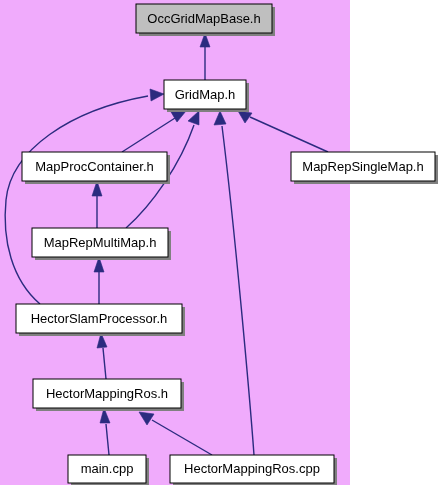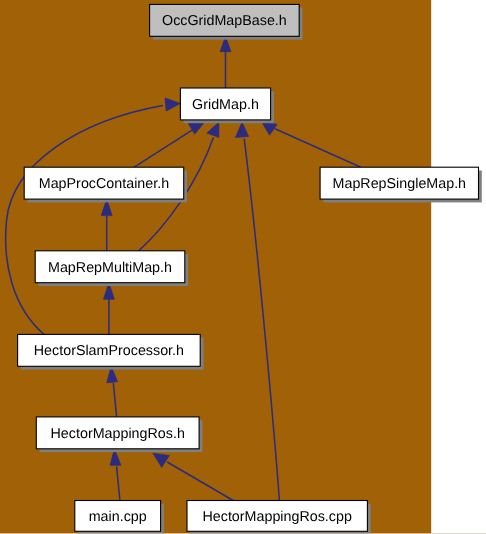--- a/index.html
+++ b/index.html
@@ -8,23 +8,23 @@
     background: #ffffff;
   }
   body {
     width: 442px;
     height: 485px;
     overflow: hidden;
     font-family: "Liberation Sans", sans-serif;
   }
   #graph-root {
     position: relative;
-    width: 392px;
+    width: 350px;
     height: 485px;
-    background: #a16207;
+    background: #f0abfc;
   }
   #graph-svg {
     position: absolute;
     top: 0;
     left: 0;
     width: 442px;
     height: 485px;
     display: block;
   }
   .node-box {

